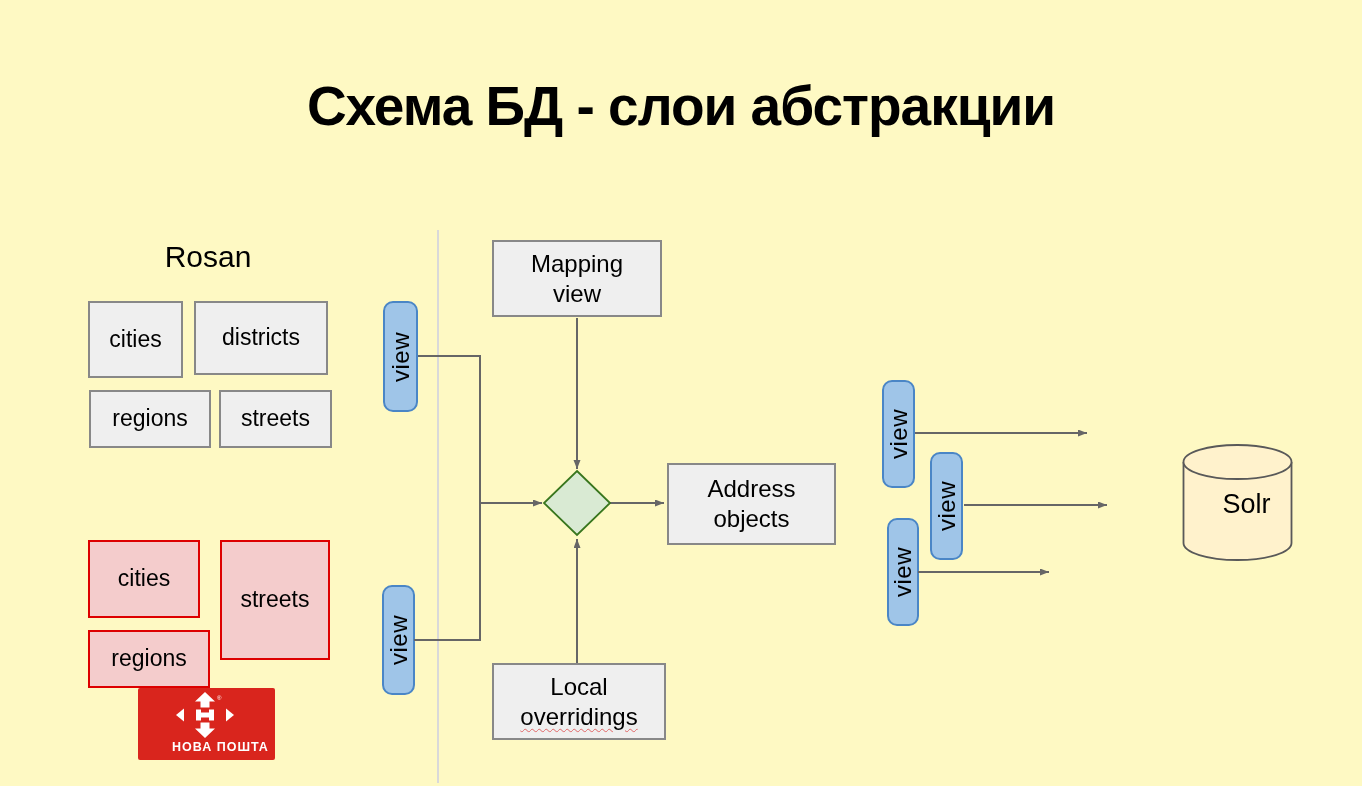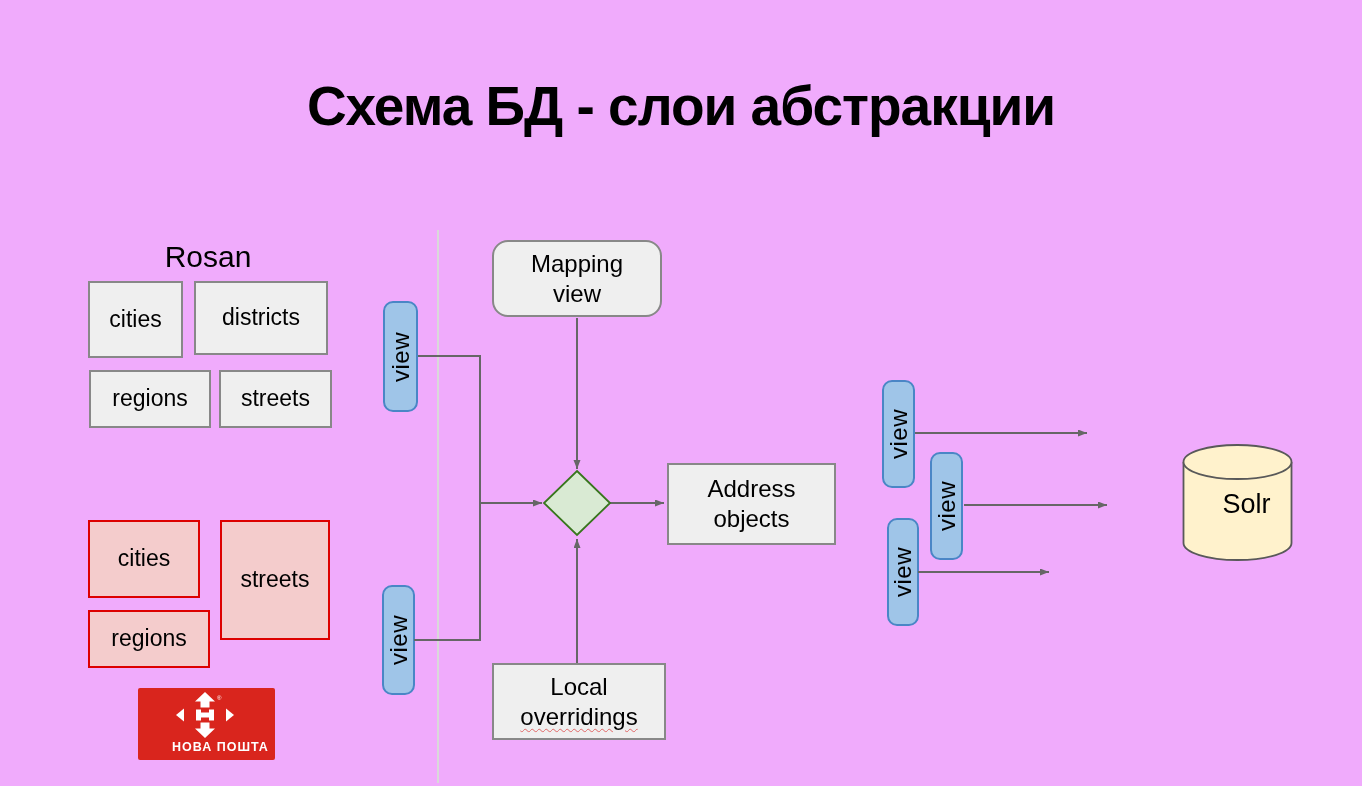--- a/index.html
+++ b/index.html
@@ -7,31 +7,31 @@
     --pink-fill:#f4cccc; --pink-border:#dd0000;
     --blue-fill:#9fc5e8; --blue-border:#4a86c6;
     --diamond-fill:#d9ead3; --diamond-border:#38761d;
     --cylinder-fill:#fff2cc; --cylinder-border:#595959;
     --connector:#666666; --brand-red:#d9251d; --divider:#d9d9d9;
     --spellcheck:#e06666;
   }
   html,body{margin:0;padding:0;background:#ffffff;}
   .canvas{
     position:relative;width:1362px;height:786px;overflow:hidden;
-    background:#f0abfc;font-family:"Liberation Sans","DejaVu Sans",sans-serif;color:#000;
+    background:#fef9c3;font-family:"Liberation Sans","DejaVu Sans",sans-serif;color:#000;
   }
   .abs{position:absolute;box-sizing:border-box;}
   .title{
     left:0;right:0;top:74px;text-align:center;
     font-size:55px;font-weight:700;letter-spacing:-1px;color:#000;margin:0;
   }
   .group-label{font-size:30px;text-align:center;}
   .tbox{
     display:flex;align-items:center;justify-content:center;text-align:center;
-    font-size:23px;line-height:1.2;
+    font-size:23px;line-height:1.2;margin-top:20px;
   }
   .gray-box{background:var(--gray-fill);border:2px solid var(--gray-border);}
   .pink-box{background:var(--pink-fill);border:2px solid var(--pink-border);}
   .node{
     display:flex;flex-direction:column;align-items:center;justify-content:center;
     background:var(--gray-fill);border:2px solid var(--gray-border);
     font-size:24px;line-height:30px;text-align:center;
   }
   .pill{
     display:flex;align-items:center;justify-content:center;
@@ -97,21 +97,21 @@
 
   <div class="abs divider" style="left:437px;top:230px;width:2px;height:553px;"></div>
 
   <div class="abs pill" style="left:383px;top:301px;width:35px;height:111px;">
     <span>view</span>
   </div>
   <div class="abs pill" style="left:382px;top:585px;width:33px;height:110px;">
     <span>view</span>
   </div>
 
-  <div class="abs node" style="left:492px;top:240px;width:170px;height:77px;border-radius:16px;">
+  <div class="abs node" style="left:492px;top:240px;width:170px;height:77px;">
     <div>Mapping</div>
     <div>view</div>
   </div>
   <div class="abs node" style="left:667px;top:463px;width:169px;height:82px;">
     <div>Address</div>
     <div>objects</div>
   </div>
   <div class="abs node" style="left:492px;top:663px;width:174px;height:77px;">
     <div>Local</div>
     <div class="wavy">overridings</div>

